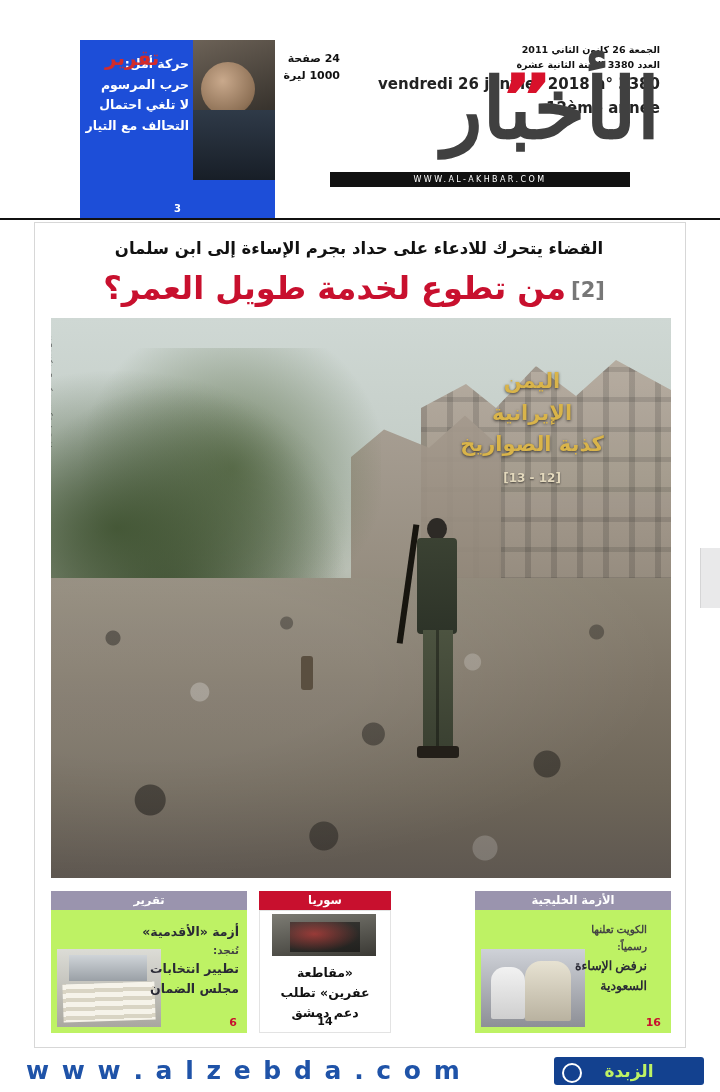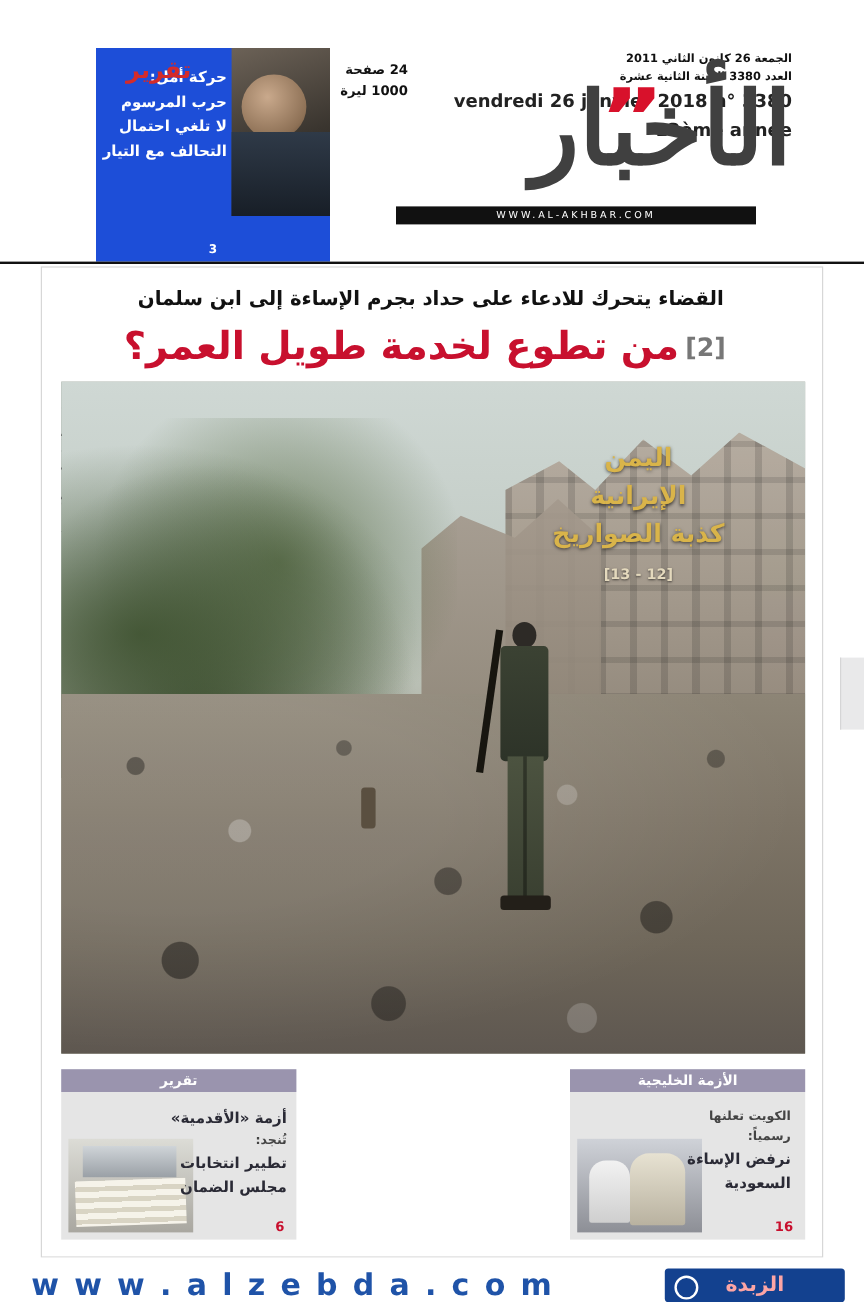--- a/index.html
+++ b/index.html
@@ -228,34 +228,34 @@
   .teasers {
     position:absolute; left:16px; top:668px; width:620px; height:142px;
   }
   .teaser { position:absolute; top:0; height:142px; }
 
   .teaser-bar {
     position:absolute; top:0; left:0; width:100%; height:19px;
     background:#9a94ae; color:#fff; direction:rtl; text-align:center;
     font-size:11.5px; font-weight:bold; line-height:19px;
   }
-  .teaser-body { position:absolute; top:19px; left:0; width:100%; height:123px; background:#e5e5e5; }
+  .teaser-body { position:absolute; top:19px; left:0; width:100%; height:123px; background:#bef264; }
   .teaser-txt {
     position:absolute; top:12px; width:118px; direction:rtl; text-align:right;
     color:#2a2a35; font-size:12.5px; font-weight:bold; line-height:1.6;
   }
   .teaser-txt .small { font-size:10.5px; font-weight:bold; color:#444; }
   .teaser-page {
     position:absolute; bottom:4px; color:#c8102e; font-size:11px; font-weight:bold;
   }
   .teaser-img { position:absolute; bottom:6px; width:104px; height:78px; overflow:hidden; }
 
   
   #teaserA { right:0; width:196px; }
-  #teaserA .teaser-txt { right:12px; }
+  #teaserA .teaser-txt { right:24px;font-family:Liberation Serif, serif; }
   #teaserA .teaser-page { right:10px; }
   #teaserA .teaser-img { left:6px;
     background:linear-gradient(180deg,#cfd2d8,#8d8f96);
   }
   #teaserA .teaser-img:before{
     content:""; position:absolute; left:10px; top:18px; width:34px; height:52px; border-radius:14px 14px 2px 2px;
     background:linear-gradient(180deg,#f2f2f2,#cfcfcf);
   }
   #teaserA .teaser-img:after{
     content:""; position:absolute; left:44px; top:12px; width:46px; height:60px; border-radius:16px 16px 2px 2px;
@@ -307,21 +307,21 @@
   }
   .footer-url {
     position:absolute; left:26px; top:8px;
     color:#1f53a8; font-size:25px; font-weight:bold; letter-spacing:2px; direction:ltr;
   }
   .footer-logo {
     position:absolute; right:16px; top:9px; width:150px; height:28px;
     background:#13418f; border-radius:3px;
   }
   .footer-logo span {
-    display:block; text-align:center; color:#fca5a5; direction:rtl;
+    display:block; text-align:center; color:#bef264; direction:rtl;
     font-size:17px; font-weight:bold; line-height:28px;
   }
   .footer-logo:before{
     content:""; position:absolute; left:8px; top:6px; width:16px; height:16px;
     border:2px solid #fff; border-radius:50%;
   }
 </style>
 </head>
 <body>
 
@@ -410,20 +410,32 @@
           <div class="teaser-txt">
             <div class="small">الكويت تعلنها</div>
             <div class="small">رسمياً:</div>
             <div>نرفض الإساءة</div>
             <div>السعودية</div>
           </div>
           <div class="teaser-page">16</div>
         </div>
       </div>
 
+      <div class="teaser" id="teaserB">
+        <div class="teaser-bar">سوريا</div>
+        <div class="teaser-body">
+          <div class="teaser-img"></div>
+          <div class="teaser-txt">
+            <div>«مقاطعة</div>
+            <div>عفرين» تطلب</div>
+            <div>دعم دمشق</div>
+          </div>
+          <div class="teaser-page">14</div>
+        </div>
+      </div>
 
       <div class="teaser" id="teaserC">
         <div class="teaser-bar">تقرير</div>
         <div class="teaser-body">
           <div class="teaser-img"></div>
           <div class="teaser-txt">
             <div>أزمة «الأقدمية»</div>
             <div class="small">تُنجد:</div>
             <div>تطيير انتخابات</div>
             <div>مجلس الضمان</div>

